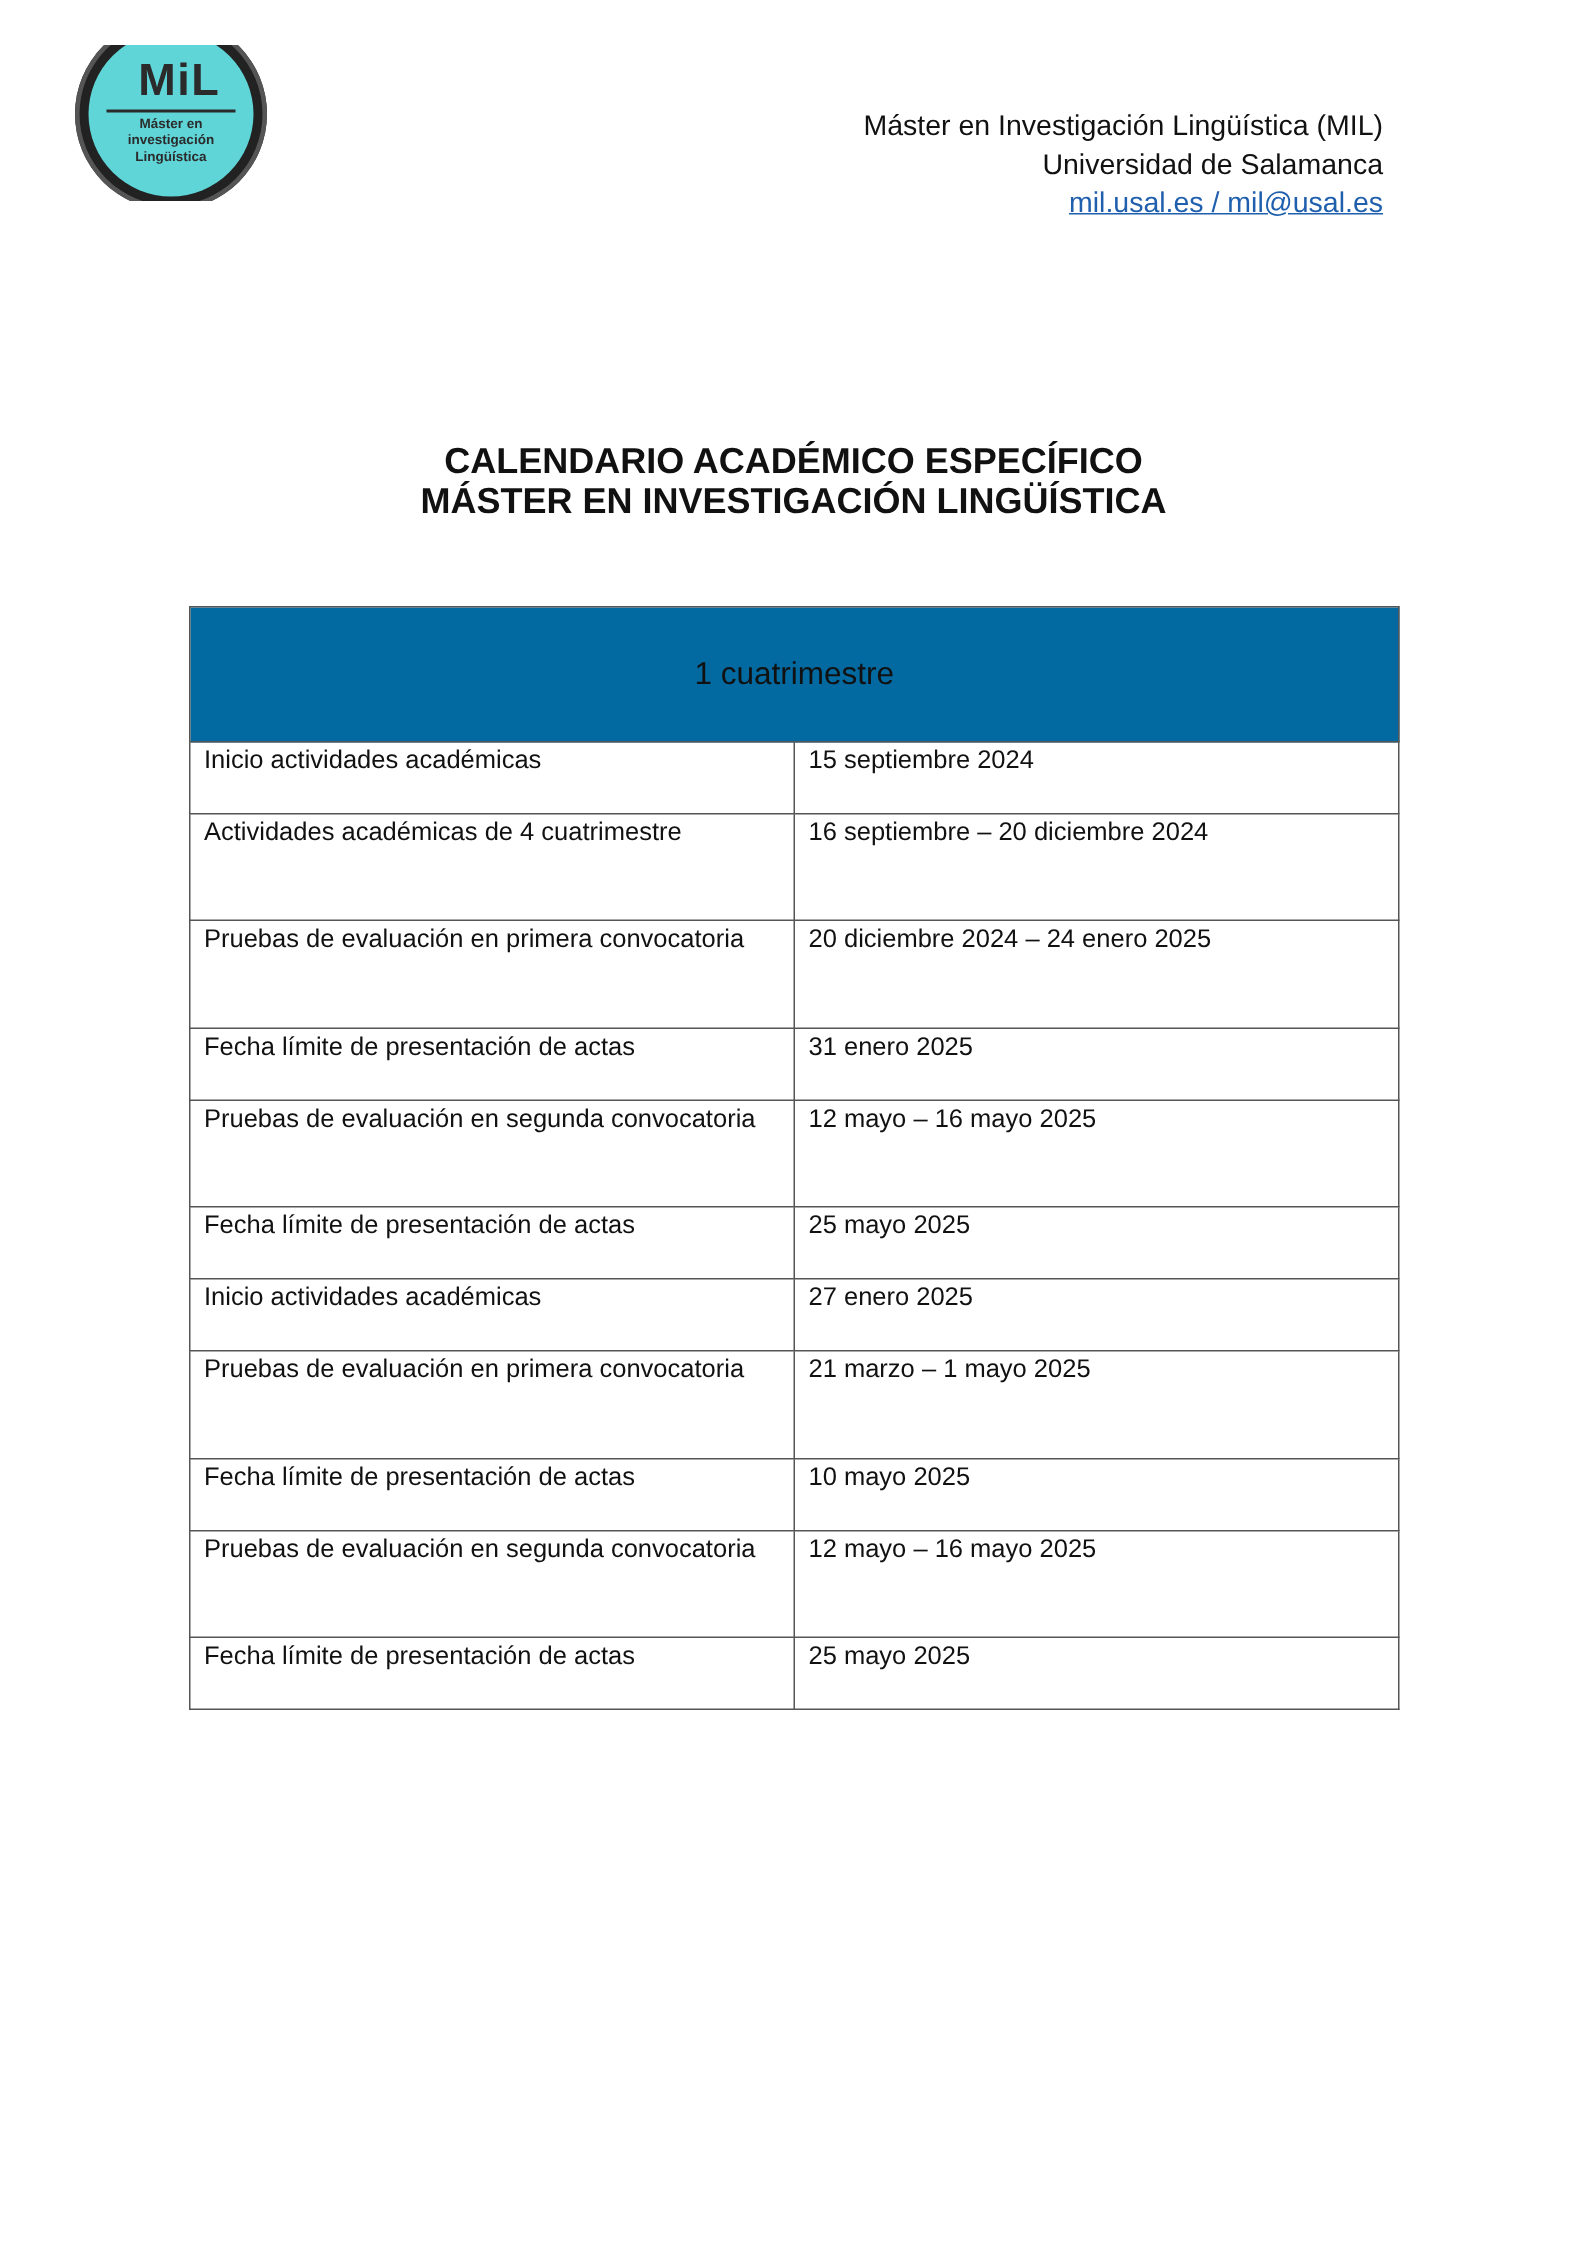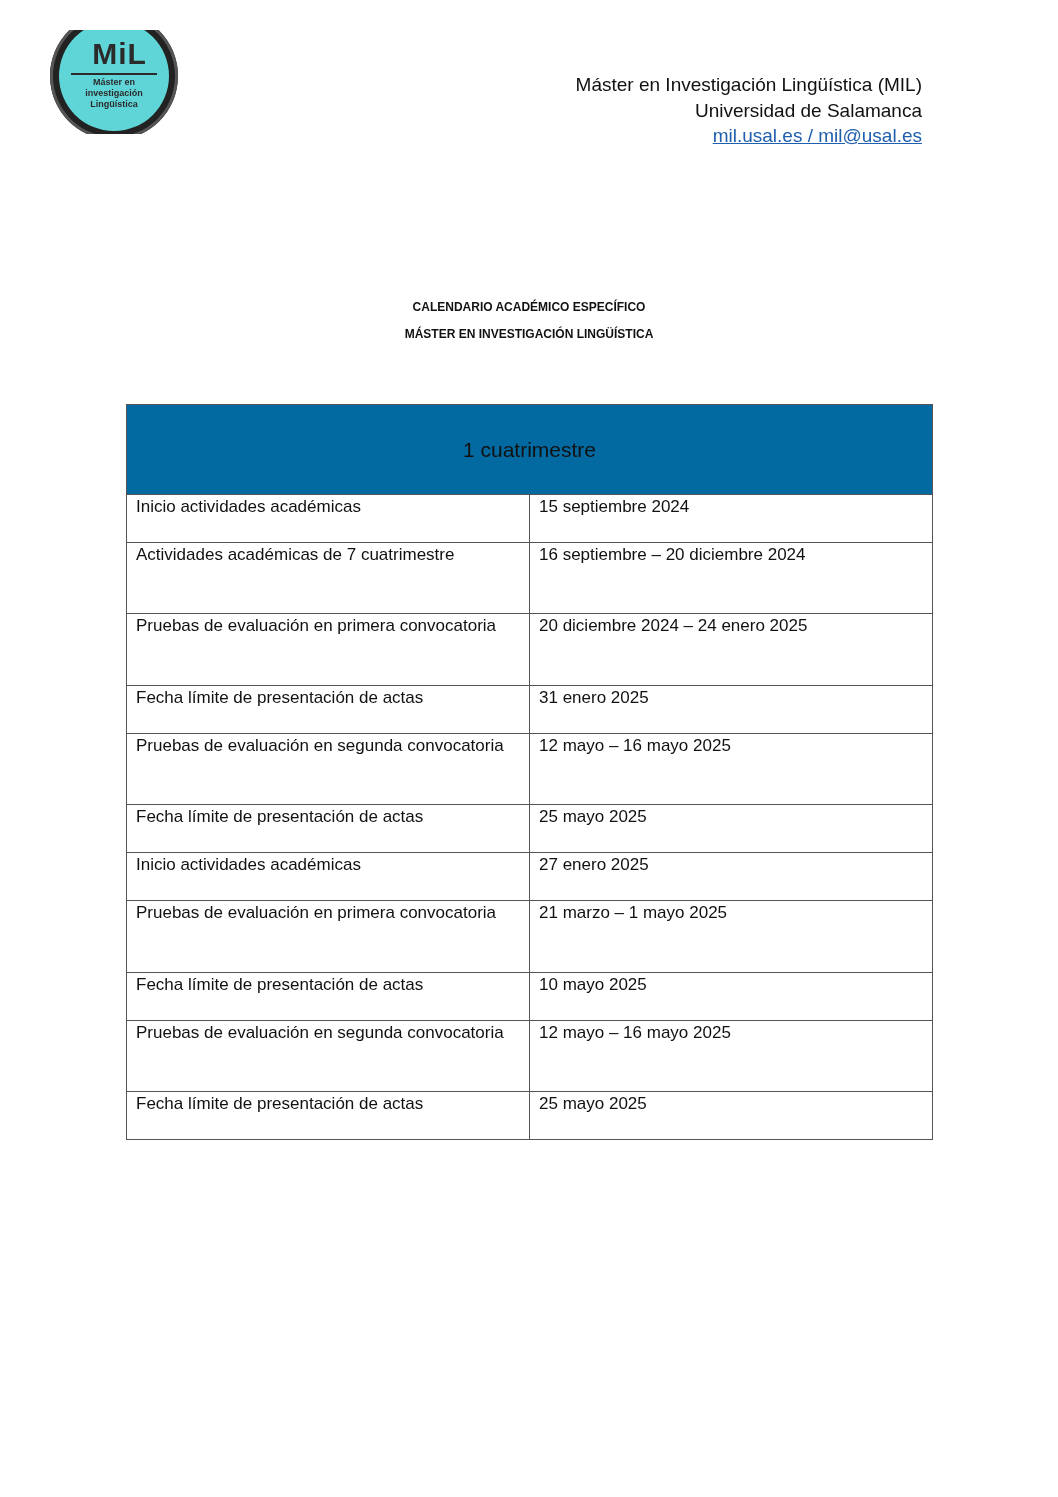--- a/index.html
+++ b/index.html
@@ -5,21 +5,21 @@
   html,body{margin:0;padding:0;background:#ffffff;}
   body{width:1058px;height:1497px;position:relative;overflow:hidden;font-family:"Liberation Sans",sans-serif;color:#111;}
   .logo{position:absolute;left:50px;top:30px;width:130px;height:104px;overflow:hidden;}
   .logo-disc{position:absolute;left:0;top:-18px;width:128px;height:128px;border-radius:50%;background:#222;box-shadow:inset 0 0 0 3px #555;}
   .logo-inner{position:absolute;left:9px;top:9px;width:110px;height:110px;border-radius:50%;background:#5fd5d8;text-align:center;}
   .logo-mil{position:absolute;left:11px;right:0;top:18px;font-weight:bold;font-size:30px;letter-spacing:1px;color:#2b2b2b;line-height:30px;}
   .logo-line{position:absolute;left:12px;right:12px;top:52px;height:2px;background:#2b2b2b;}
   .logo-sub{position:absolute;left:0;right:0;top:56px;font-weight:bold;font-size:9px;line-height:11px;color:#2b2b2b;}
   .header-text{position:absolute;right:136px;top:56px;text-align:right;font-size:19px;line-height:25.5px;color:#111;margin-top:16px;}
   .header-link{color:#1f5fad;text-decoration:underline;}
-  .title{position:absolute;left:0;right:0;top:294px;text-align:center;font-weight:bold;font-size:12px;line-height:27px;color:#111;}
+  .title{position:absolute;left:0;right:0;top:294px;text-align:center;font-weight:bold;font-size:24px;line-height:27px;color:#111;}
   table.cal{position:absolute;left:126px;top:404px;width:807px;border-collapse:collapse;font-size:17px;}
   table.cal td{border:1.3px solid #555;vertical-align:top;padding:0 9px;line-height:23.5px;}
   td.sec{background:#0369a1;text-align:center;vertical-align:middle !important;font-size:21px;height:89px;}
   td.c1{width:384px;}
 </style>
 </head>
 <body>
 
 <div class="logo">
   <div class="logo-disc">
@@ -49,21 +49,21 @@
 <table class="cal">
   <tbody>
     <tr>
         <td class="sec" colspan="2">1 cuatrimestre</td>
       </tr>
     <tr style="height:48px">
         <td class="c1">Inicio actividades académicas</td>
         <td>15 septiembre 2024</td>
       </tr>
     <tr style="height:71px">
-        <td class="c1">Actividades académicas de 7 cuatrimestre</td>
+        <td class="c1">Actividades académicas de 4 cuatrimestre</td>
         <td>16 septiembre – 20 diciembre 2024</td>
       </tr>
     <tr style="height:72px">
         <td class="c1">Pruebas de evaluación en primera convocatoria</td>
         <td>20 diciembre 2024 – 24 enero 2025</td>
       </tr>
     <tr style="height:48px">
         <td class="c1">Fecha límite de presentación de actas</td>
         <td>31 enero 2025</td>
       </tr>

